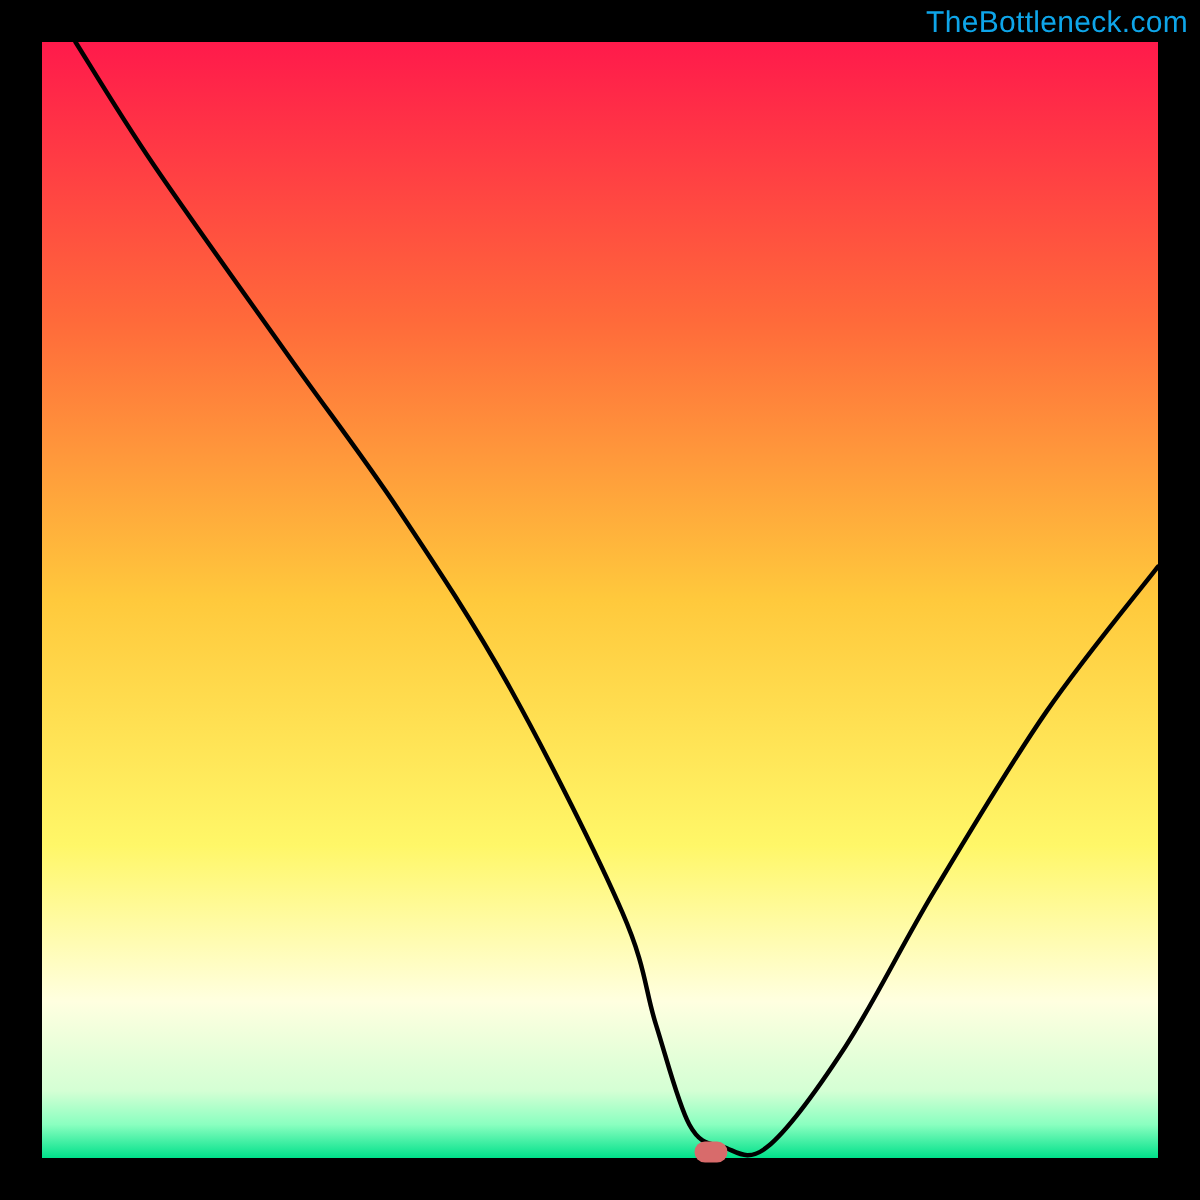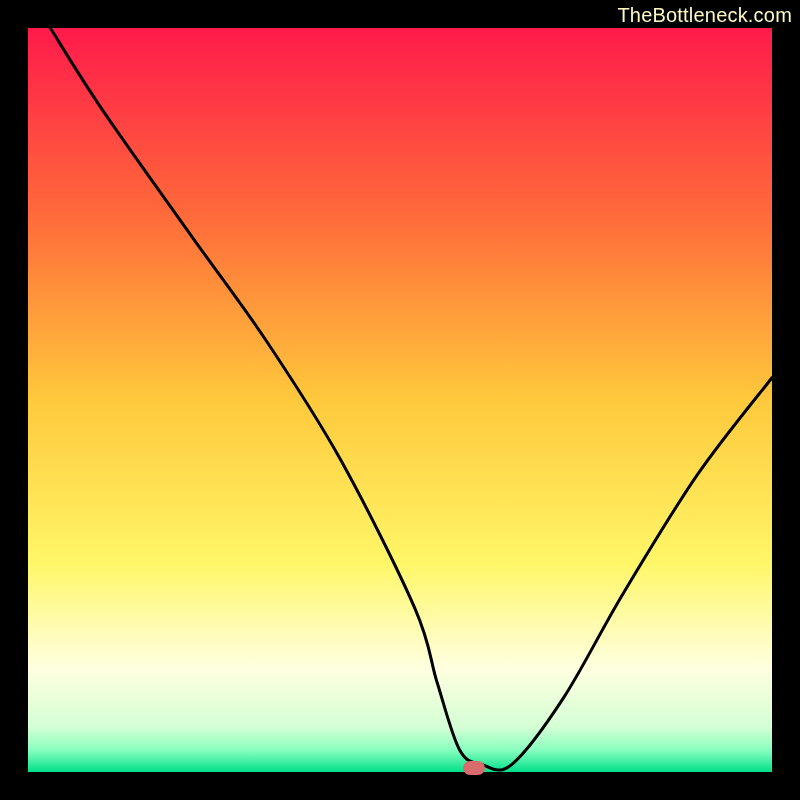--- a/index.html
+++ b/index.html
@@ -14,21 +14,21 @@
   .container {
     position: relative;
     width: 800px;
     height: 800px;
     background: #000;
   }
   .watermark {
     position: absolute;
     top: 4px;
     right: 8px;
-    color: #fef9c3;
+    color: #0ea5e9;
     font-size: 20px;
     font-weight: 500;
     letter-spacing: 0.2px;
     z-index: 10;
   }
   .plot-area {
     position: absolute;
     left: 28px;
     top: 28px;
     width: 744px;

